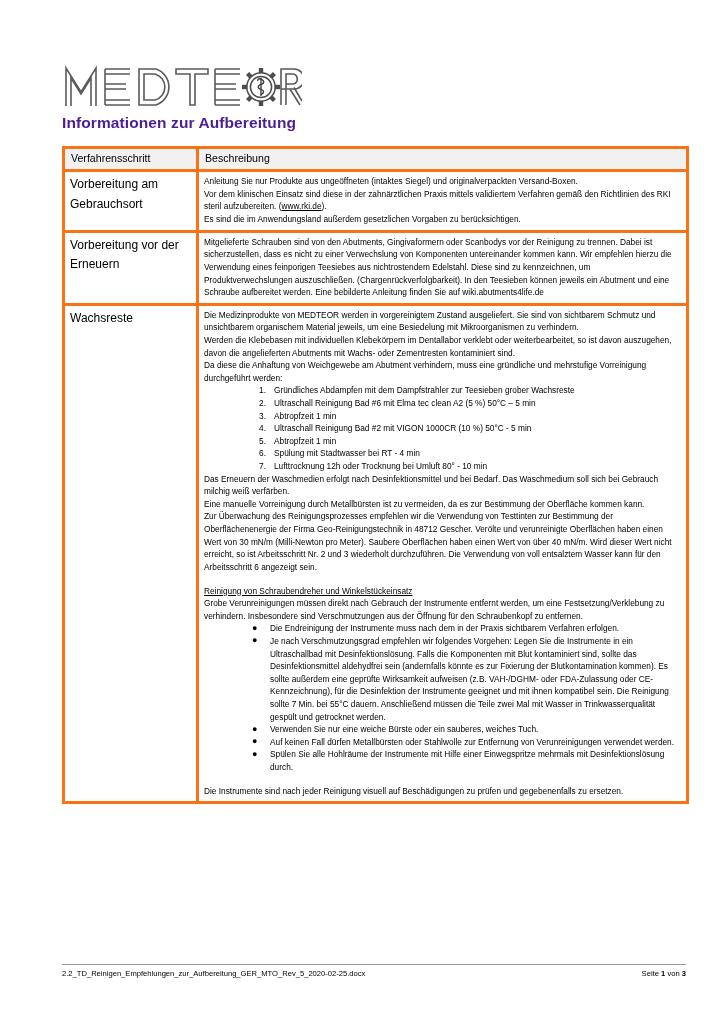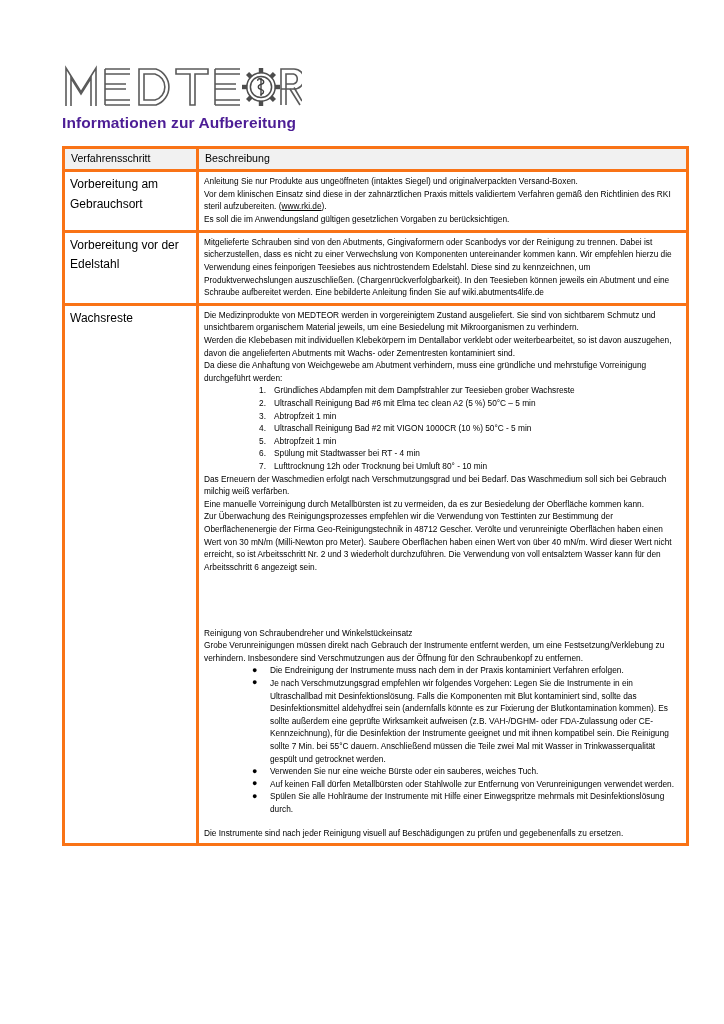--- a/index.html
+++ b/index.html
@@ -79,22 +79,22 @@
     line-height: 1.62;
   }
   .cell-desc p {
     margin: 0;
   }
   .cell-desc p + p { margin-top: 0px; }
   .spacer-line { height: 11px; }
 
   .u { text-decoration: underline; }
   .sub-head {
+    text-decoration: underline;
     display: inline-block;
-    margin-top: 42px;
   }
 
   
   ol.steps {
     margin: 0;
     padding: 0;
     list-style: none;
   }
   ol.steps li {
     position: relative;
@@ -213,26 +213,26 @@
         <th>Beschreibung</th>
       </tr>
     </thead>
     <tbody>
 
       <tr>
         <td class="cell-step">Vorbereitung am Gebrauchsort</td>
         <td class="cell-desc">
           <p>Anleitung Sie nur Produkte aus ungeöffneten (intaktes Siegel) und originalverpackten Versand-Boxen.</p>
           <p>Vor dem klinischen Einsatz sind diese in der zahnärztlichen Praxis mittels validiertem Verfahren gemäß den Richtlinien des RKI steril aufzubereiten. (<span class="u">www.rki.de</span>).</p>
-          <p>Es soll die im Anwendungsland gültigen gesetzlichen Vorgaben zu berücksichtigen.</p>
+          <p>Es sind die im Anwendungsland außerdem gesetzlichen Vorgaben zu berücksichtigen.</p>
         </td>
       </tr>
 
       <tr>
-        <td class="cell-step">Vorbereitung vor der Edelstahl</td>
+        <td class="cell-step">Vorbereitung vor der Erneuern</td>
         <td class="cell-desc">
           <p>Mitgelieferte Schrauben sind von den Abutments, Gingivaformern oder Scanbodys vor der Reinigung zu trennen. Dabei ist sicherzustellen, dass es nicht zu einer Verwechslung von Komponenten untereinander kommen kann. Wir empfehlen hierzu die Verwendung eines feinporigen Teesiebes aus nichtrostendem Edelstahl. Diese sind zu kennzeichnen, um Produktverwechslungen auszuschließen. (Chargenrückverfolgbarkeit). In den Teesieben können jeweils ein Abutment und eine Schraube aufbereitet werden. Eine bebilderte Anleitung finden Sie auf wiki.abutments4life.de</p>
         </td>
       </tr>
 
       <tr>
         <td class="cell-step">Wachsreste</td>
         <td class="cell-desc">
           <p>Die Medizinprodukte von MEDTEOR werden in vorgereinigtem Zustand ausgeliefert. Sie sind von sichtbarem Schmutz und unsichtbarem organischem Material jeweils, um eine Besiedelung mit Mikroorganismen zu verhindern.</p>
           <p>Werden die Klebebasen mit individuellen Klebekörpern im Dentallabor verklebt oder weiterbearbeitet, so ist davon auszugehen, davon die angelieferten Abutments mit Wachs- oder Zementresten kontaminiert sind.</p>
@@ -241,40 +241,49 @@
           <ol class="steps">
             <li><span class="num">1.</span><span>Gründliches Abdampfen mit dem Dampfstrahler zur Teesieben grober Wachsreste</span></li>
             <li><span class="num">2.</span><span>Ultraschall Reinigung Bad #6 mit Elma tec clean A2 (5 %) 50°C – 5 min</span></li>
             <li><span class="num">3.</span><span>Abtropfzeit 1 min</span></li>
             <li><span class="num">4.</span><span>Ultraschall Reinigung Bad #2 mit VIGON 1000CR (10 %) 50°C - 5 min</span></li>
             <li><span class="num">5.</span><span>Abtropfzeit 1 min</span></li>
             <li><span class="num">6.</span><span>Spülung mit Stadtwasser bei RT - 4 min</span></li>
             <li><span class="num">7.</span><span>Lufttrocknung 12h oder Trocknung bei Umluft 80° - 10 min</span></li>
           </ol>
 
-          <p>Das Erneuern der Waschmedien erfolgt nach Verschmutzungsgrad und bei Bedarf. Das Waschmedium soll sich bei Gebrauch milchig weiß verfärben.</p>
-          <p>Eine manuelle Vorreinigung durch Metallbürsten ist zu vermeiden, da es zur Besiedelung der Oberfläche kommen kann.</p>
+          <p>Das Erneuern der Waschmedien erfolgt nach Desinfektionsmittel und bei Bedarf. Das Waschmedium soll sich bei Gebrauch milchig weiß verfärben.</p>
+          <p>Eine manuelle Vorreinigung durch Metallbürsten ist zu vermeiden, da es zur Bestimmung der Oberfläche kommen kann.</p>
           <p>Zur Überwachung des Reinigungsprozesses empfehlen wir die Verwendung von Testtinten zur Bestimmung der Oberflächenenergie der Firma Geo-Reinigungstechnik in 48712 Gescher. Verölte und verunreinigte Oberflächen haben einen Wert von 30 mN/m (Milli-Newton pro Meter). Saubere Oberflächen haben einen Wert von über 40 mN/m. Wird dieser Wert nicht erreicht, so ist Arbeitsschritt Nr. 2 und 3 wiederholt durchzuführen. Die Verwendung von voll entsalztem Wasser kann für den Arbeitsschritt 6 angezeigt sein.</p>
 
           <p class="spacer-line"></p>
 
           <p><span class="sub-head">Reinigung von Schraubendreher und Winkelstückeinsatz</span></p>
           <p>Grobe Verunreinigungen müssen direkt nach Gebrauch der Instrumente entfernt werden, um eine Festsetzung/Verklebung zu verhindern. Insbesondere sind Verschmutzungen aus der Öffnung für den Schraubenkopf zu entfernen.</p>
 
           <ul class="bullets">
-            <li><span class="bull">●</span><span>Die Endreinigung der Instrumente muss nach dem in der Praxis kontaminiert Verfahren erfolgen.</span></li>
+            <li><span class="bull">●</span><span>Die Endreinigung der Instrumente muss nach dem in der Praxis sichtbarem Verfahren erfolgen.</span></li>
             <li><span class="bull">●</span><span>Je nach Verschmutzungsgrad empfehlen wir folgendes Vorgehen: Legen Sie die Instrumente in ein Ultraschallbad mit Desinfektionslösung. Falls die Komponenten mit Blut kontaminiert sind, sollte das Desinfektionsmittel aldehydfrei sein (andernfalls könnte es zur Fixierung der Blutkontamination kommen). Es sollte außerdem eine geprüfte Wirksamkeit aufweisen (z.B. VAH-/DGHM- oder FDA-Zulassung oder CE-Kennzeichnung), für die Desinfektion der Instrumente geeignet und mit ihnen kompatibel sein. Die Reinigung sollte 7 Min. bei 55°C dauern. Anschließend müssen die Teile zwei Mal mit Wasser in Trinkwasserqualität gespült und getrocknet werden.</span></li>
             <li><span class="bull">●</span><span>Verwenden Sie nur eine weiche Bürste oder ein sauberes, weiches Tuch.</span></li>
             <li><span class="bull">●</span><span>Auf keinen Fall dürfen Metallbürsten oder Stahlwolle zur Entfernung von Verunreinigungen verwendet werden.</span></li>
             <li><span class="bull">●</span><span>Spülen Sie alle Hohlräume der Instrumente mit Hilfe einer Einwegspritze mehrmals mit Desinfektionslösung durch.</span></li>
           </ul>
 
           <p class="spacer-line"></p>
 
           <p>Die Instrumente sind nach jeder Reinigung visuell auf Beschädigungen zu prüfen und gegebenenfalls zu ersetzen.</p>
         </td>
       </tr>
 
     </tbody>
   </table>
 
+  <div class="footer">
+    <span>2.2_TD_Reinigen_Empfehlungen_zur_Aufbereitung_GER_MTO_Rev_5_2020-02-25.docx</span>
+    <span class="pg">
+      <span>Seite</span>
+      <b>1</b>
+      <span>von</span>
+      <b>3</b>
+    </span>
+  </div>
 
 </div>
 
 </body></html>

